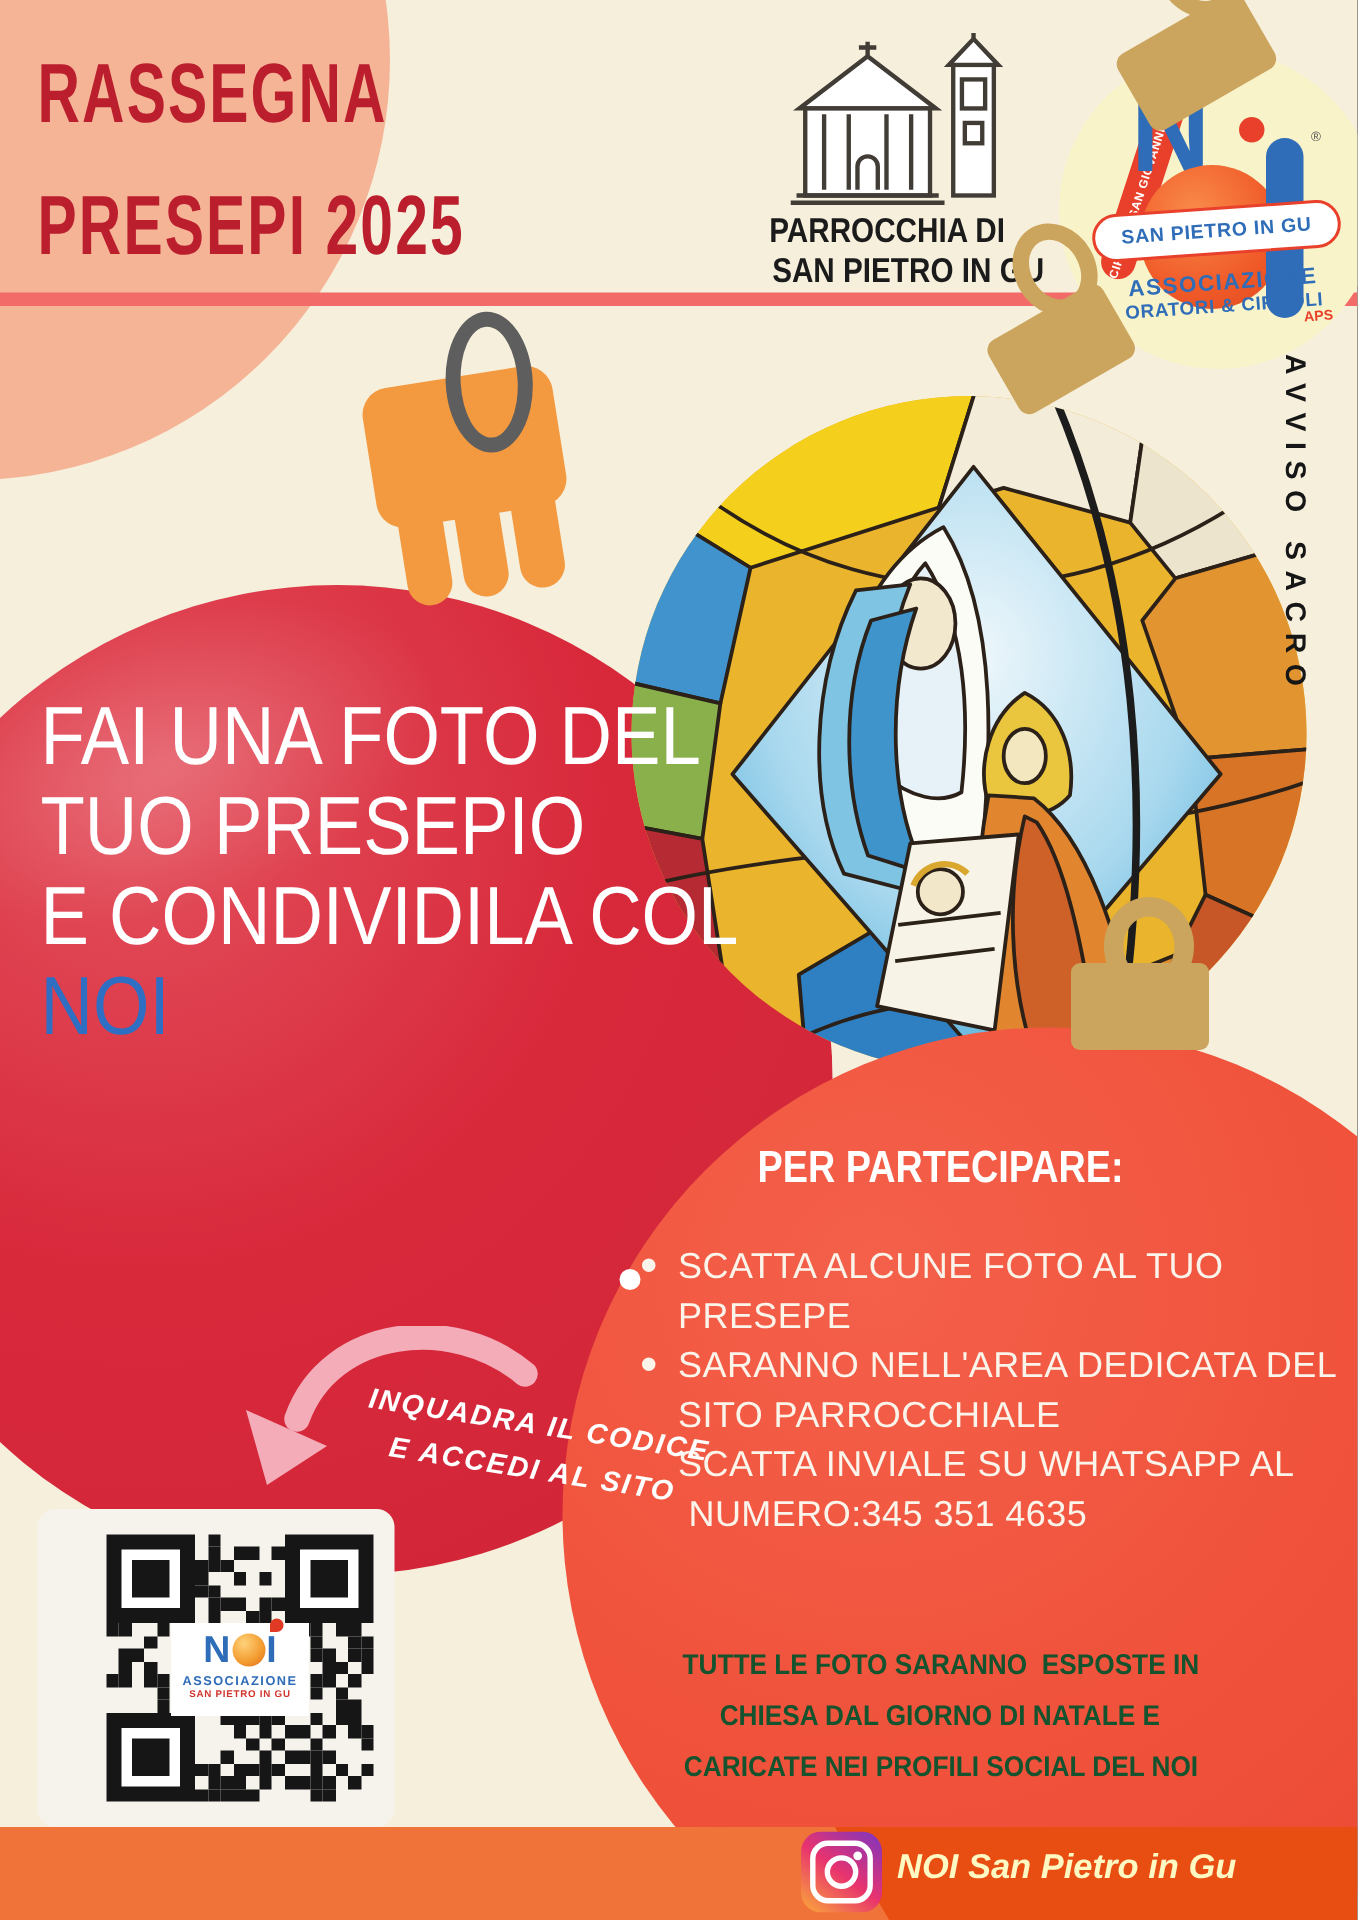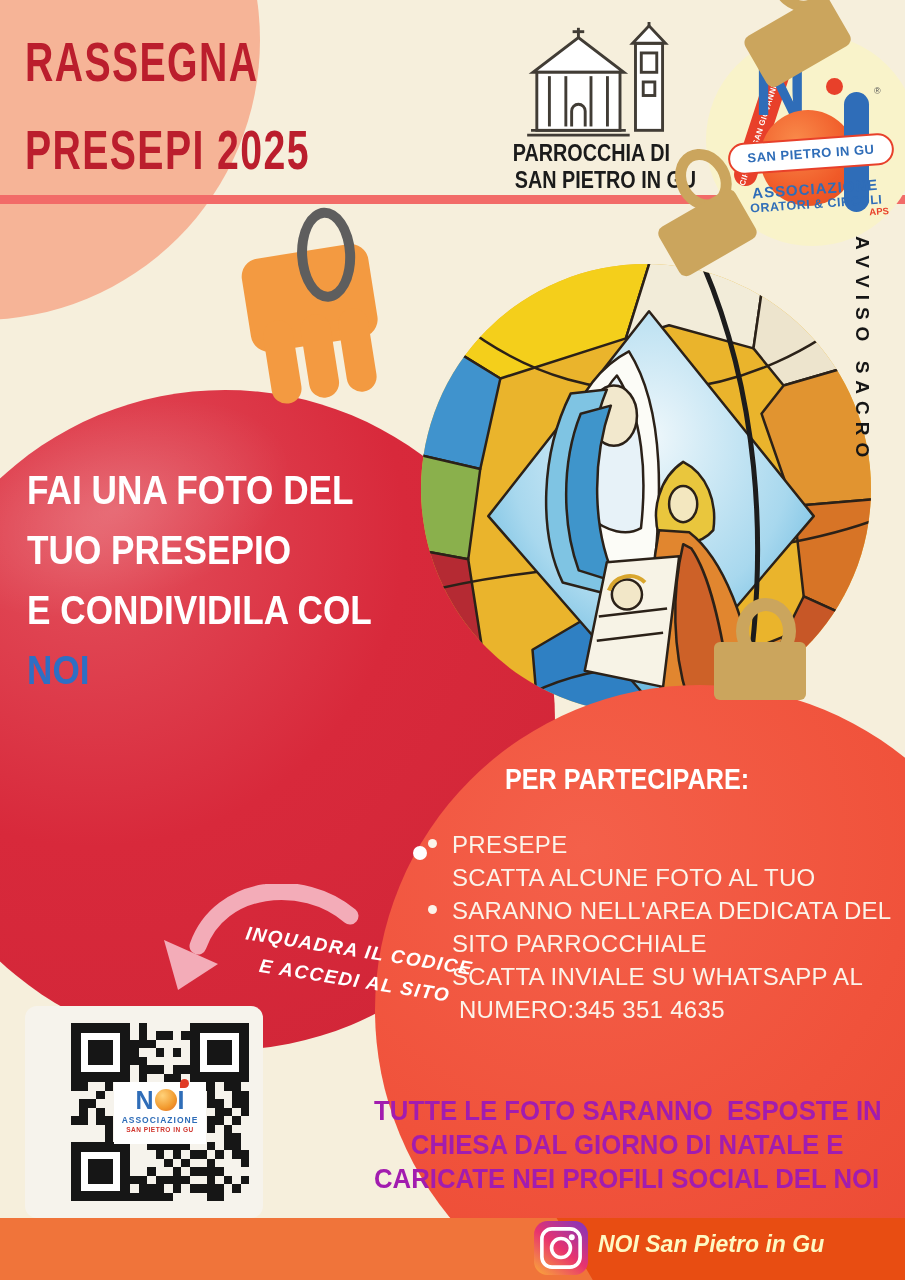--- a/index.html
+++ b/index.html
@@ -53,21 +53,21 @@
   .cap-red .base{position:absolute;left:0;top:14px;width:128px;height:94px;background:#f39a41;border-radius:18px;}
   .cap-red .prong{position:absolute;width:30px;height:84px;background:#f39a41;border-radius:15px;top:78px;}
   .cap-red .p1{left:12px;} .cap-red .p2{left:50px;} .cap-red .p3{left:88px;}
   .cap-red .gring{position:absolute;left:58px;top:-26px;width:38px;height:74px;border:10px solid #5e5e5e;border-radius:50%;transform:rotate(6deg);}
   
   .glass-wrap{left:420px;top:263px;width:452px;height:452px;z-index:5;border-radius:50%;}
   
   .orange-ball{left:375px;top:685px;width:650px;height:650px;border-radius:50%;z-index:7;
     background:radial-gradient(circle at 32% 25%,#f4604a 0%,#f0523b 50%,#e9472f 100%);}
   
-  .headline{left:27px;top:460px;z-index:10;color:#fff;font-weight:700;font-size:40px;line-height:60px;white-space:nowrap;}
+  .headline{left:27px;top:460px;z-index:10;color:#fff;font-weight:400;font-size:55px;line-height:60px;white-space:nowrap;}
   .headline .sx{display:inline-block;transform:scaleX(.88);transform-origin:0 50%;}
   .headline .noi-word{color:#2e6fc4;}
   
   .deadline{left:27px;top:795px;z-index:10;color:#2f74c0;font-weight:900;font-size:44px;line-height:50px;white-space:nowrap;}
   .deadline .sx{display:inline-block;transform:scaleX(.86);transform-origin:0 50%;}
   .white-dot{left:413px;top:846px;width:14px;height:14px;border-radius:50%;background:#fff;z-index:10;}
   
   .arrow{left:148px;top:884px;z-index:11;}
   .hint{left:222px;top:936px;width:270px;z-index:11;transform:rotate(9deg);color:#fff;font-weight:900;font-style:italic;font-size:19px;line-height:30px;letter-spacing:1.5px;text-align:center;white-space:nowrap;}
   
@@ -86,21 +86,21 @@
   .mini-noi .mI b{position:absolute;left:2px;top:-7px;width:9px;height:9px;border-radius:50% 50% 50% 0;background:#e03a24;}
   .qr-l1{color:#2f6db8;font-weight:700;font-size:8.5px;letter-spacing:1px;line-height:10px;}
   .qr-l2{color:#d0342c;font-weight:700;font-size:6.5px;letter-spacing:.5px;line-height:9px;}
   
   .p-head{left:505px;top:762px;z-index:10;color:#fff;font-weight:900;font-size:30px;white-space:nowrap;}
   .p-head .sx{display:inline-block;transform:scaleX(.84);transform-origin:0 50%;}
   .bullets{left:428px;top:828px;width:470px;z-index:10;color:#fbf4ea;font-size:24px;line-height:33px;letter-spacing:.3px;}
   .b-item{position:relative;padding-left:24px;}
   .b-item .dot{position:absolute;left:0;top:11px;width:9px;height:9px;border-radius:50%;background:#fbf4ea;}
   .b-item div{white-space:pre-wrap;}
-  .p-foot{left:352px;top:1094px;width:550px;z-index:10;color:#a21caf;font-weight:900;font-size:28px;line-height:34px;text-align:center;white-space:nowrap;}
+  .p-foot{left:352px;top:1094px;width:550px;z-index:10;color:#14532d;font-weight:900;font-size:19px;line-height:34px;text-align:center;white-space:nowrap;}
   .p-foot .sx{display:inline-block;transform:scaleX(.92);transform-origin:50% 50%;white-space:pre;}
   
   .bar{left:0;top:1218px;width:905px;height:62px;background:#e84d12;z-index:15;}
   .bar-left{position:absolute;left:0;top:0;width:100%;height:100%;background:#f0743a;clip-path:polygon(0 0,61.5% 0,65.5% 100%,0 100%);}
   .bar-site{position:absolute;left:10px;top:13px;color:#2d6cc0;font-weight:700;font-style:italic;font-size:31px;white-space:nowrap;}
   .ig-icon{position:absolute;left:534px;top:3px;width:54px;height:54px;}
   .bar-handle{position:absolute;left:598px;top:13px;color:#fef9c3;font-weight:700;font-style:italic;font-size:23px;white-space:nowrap;}
 </style>
 </head>
 <body>
@@ -711,22 +711,22 @@
       <div class="qr-l2">SAN PIETRO IN GU</div>
     </div>
   </div>
 
   <div class="abs p-head">
     <span class="sx">PER PARTECIPARE:</span>
   </div>
   <div class="abs bullets">
     <div class="b-item">
       <span class="dot"></span>
+      <div>SCATTA ALCUNE FOTO AL TUO</div>
       <div>PRESEPE</div>
-      <div>SCATTA ALCUNE FOTO AL TUO</div>
     </div>
     <div class="b-item">
       <span class="dot"></span>
       <div>SARANNO NELL'AREA DEDICATA DEL</div>
       <div>SITO PARROCCHIALE</div>
       <div>SCATTA INVIALE SU WHATSAPP AL</div>
       <div> NUMERO:345 351 4635</div>
     </div>
   </div>
   <div class="abs p-foot">

